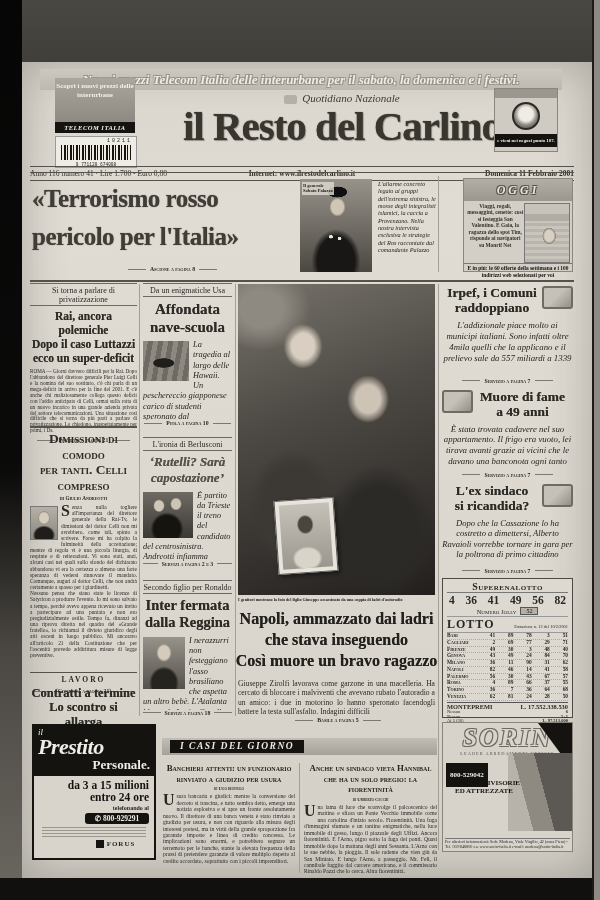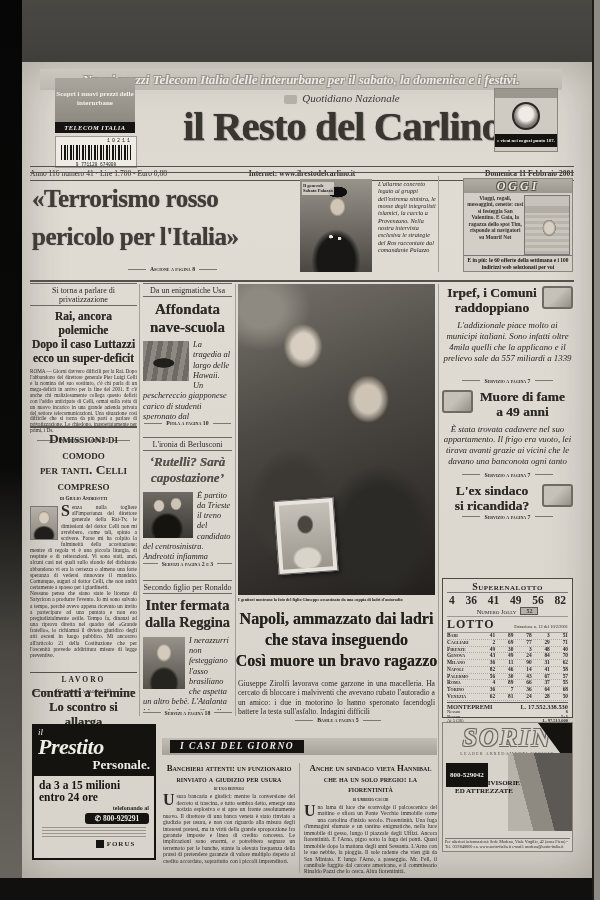--- a/index.html
+++ b/index.html
@@ -18,21 +18,21 @@
   .rule-h{position:absolute;border-top:1px solid #55524c;}
   .rule-v{position:absolute;border-left:1px solid #a39f96;}
   .pre{white-space:pre-line;}
   
   .banner{position:absolute;left:18px;top:7px;width:522px;height:21px;background:linear-gradient(180deg,#ccc8c0,#bdb9b1);
     display:flex;align-items:center;justify-content:center;}
   .banner span{font-weight:bold;font-style:italic;font-size:13px;color:#efece6;
     text-shadow:1px 1px 0 #96928a,-1px -1px 0 #96928a,1px -1px 0 #96928a,-1px 1px 0 #96928a;}
   
   .telecom-ad{position:absolute;left:33px;top:16px;width:80px;height:44px;background:linear-gradient(180deg,#aaa69e,#8e8a82);
-    color:#f1eee8;font-size:7px;font-weight:bold;text-align:center;padding-top:12px;box-sizing:border-box;line-height:1.25;}
+    color:#f1eee8;font-size:7px;font-weight:bold;text-align:center;padding-top:4px;box-sizing:border-box;line-height:1.25;}
   .telecom-strip{position:absolute;left:33px;top:60px;width:80px;height:11px;background:#15130f;color:#eee;
     font-size:6.5px;font-style:italic;font-weight:bold;display:flex;align-items:center;justify-content:center;letter-spacing:.5px;}
   .barcode-box{position:absolute;left:33px;top:74px;width:80px;height:30px;background:#efece6;border:1px solid #999;}
   .barcode-top{position:absolute;right:4px;top:1px;font-size:5px;letter-spacing:2px;font-family:"Liberation Mono",monospace;color:#222;}
   .barcode-bars{position:absolute;left:5px;top:8px;right:5px;height:15px;
     background:repeating-linear-gradient(90deg,#16140f 0 1px,transparent 1px 3px,#16140f 3px 5px,transparent 5px 6px);}
   .barcode-digits{position:absolute;left:0;bottom:0;width:100%;text-align:center;font-size:4.5px;font-family:"Liberation Mono",monospace;color:#222;}
   .qn-row{position:absolute;left:105px;top:30px;width:430px;text-align:center;font-style:italic;font-size:11px;color:#3c3a35;}
   .qn-mark{display:inline-block;width:13px;height:9px;background:#b4b0a8;border-radius:2px;vertical-align:middle;margin-right:5px;}
   .np-title{position:absolute;left:105px;top:40px;width:430px;text-align:center;font-weight:bold;font-size:41px;
@@ -61,21 +61,21 @@
       linear-gradient(180deg,#97928a 0%,#6e6a63 55%,#4a4741 100%);}
   .lead-caption{position:absolute;left:280px;top:120px;width:30px;font-size:4.6px;font-weight:bold;line-height:1.15;
     color:#1d1b18;background:rgba(218,214,206,.85);padding:1px;}
   .lead-deck{position:absolute;left:356px;top:118px;width:59px;height:95px;font-style:italic;font-size:6.2px;line-height:1.18;color:#26241f;}
   .byline{display:flex;align-items:center;justify-content:center;gap:4px;}
   .byline i{display:block;height:0;border-top:1px solid #7c786f;width:18px;}
   .byline span{font-variant:small-caps;font-weight:bold;font-size:5.8px;color:#2e2b27;white-space:nowrap;}
   .lead-byline{position:absolute;left:78px;top:204px;width:145px;}
   
   .oggi{position:absolute;left:441px;top:116px;width:110px;height:94px;background:#d3cfc7;border:1px solid #8a867e;box-sizing:border-box;}
-  .oggi-head{height:14px;background:linear-gradient(180deg,#b2aea6,#9b978f);display:flex;align-items:center;justify-content:center;}
+  .oggi-head{height:22px;background:linear-gradient(180deg,#b2aea6,#9b978f);display:flex;align-items:center;justify-content:center;}
   .oggi-head span{font-weight:bold;font-style:italic;font-size:12px;letter-spacing:3px;color:#e9e6df;
     text-shadow:1px 1px 0 #555249,-1px -1px 0 #555249,1px -1px 0 #555249,-1px 1px 0 #555249;}
   .oggi-body{display:flex;height:62px;}
   .oggi-text{width:56%;padding:2px 1px 0 3px;font-size:5.4px;line-height:1.2;text-align:center;font-weight:bold;color:#33302b;box-sizing:border-box;}
   .oggi-cover{width:40%;margin:2px 2px 0 0;border:1px solid #777;background:
       linear-gradient(180deg,#c7c3bb 0 18%,#b1ada5 18% 30%,transparent 30%),
       radial-gradient(9px 11px at 55% 55%,#d8d0c2 50%,#8d867b 72%,transparent 76%),
       repeating-linear-gradient(0deg,#b9b5ad 0 3px,#c9c5bd 3px 6px);}
   .oggi-foot{height:15px;border-top:1px solid #777;display:flex;align-items:center;}
   .oggi-foot span{width:100%;text-align:center;font-size:5.4px;font-weight:bold;line-height:1.15;color:#15130f;}
@@ -152,21 +152,21 @@
       linear-gradient(75deg,#b7b3aa 0 30%,#8e8a82 30% 55%,#5c5954 55% 100%),
       repeating-linear-gradient(0deg,rgba(255,255,255,.25) 0 3px,transparent 3px 8px);}
   .sorin-tri{position:absolute;right:0;top:0;width:34px;height:46px;background:#15130f;clip-path:polygon(100% 0,0 0,100% 100%);}
   .sorin-foot{position:absolute;left:2px;bottom:2px;right:2px;border-top:1px solid #777;font-size:4.2px;line-height:1.2;color:#2b2925;}
   
   .prestito{position:absolute;left:10px;top:662px;width:124px;height:136px;border:2px solid #15130f;background:#d8d4cc;box-sizing:border-box;}
   .prestito-top{background:#15130f;color:#efece6;padding:2px 4px 4px;}
   .prestito-il{font-style:italic;font-size:9px;line-height:1;}
   .prestito-big{font-style:italic;font-weight:bold;font-size:22px;line-height:.95;letter-spacing:-.5px;}
   .prestito-big2{font-weight:bold;font-size:13px;text-align:right;line-height:1.05;}
-  .prestito-amount{font-weight:bold;font-size:11.5px;line-height:1.1;padding:3px 5px 0;color:#15130f;}
+  .prestito-amount{text-align:right;font-weight:bold;font-size:11.5px;line-height:1.1;padding:3px 5px 0;color:#15130f;}
   .prestito-call{text-align:right;font-size:6px;font-weight:bold;padding:1px 5px 0;}
   .prestito-phone{margin:2px 5px 0 auto;width:64px;background:#15130f;color:#efece6;border-radius:3px;
     font-weight:bold;font-size:7.5px;text-align:center;padding:1px 0;}
   .gray-lines{margin:3px 8px 0;height:10px;background:repeating-linear-gradient(0deg,#9b978f 0 1px,transparent 1px 3px);}
   .forus{display:flex;align-items:center;justify-content:center;gap:3px;margin-top:3px;font-weight:bold;font-size:7px;letter-spacing:1px;margin-left:43px;}
   .forus b{display:inline-block;width:8px;height:8px;background:#15130f;}
   
   .casi-banner{position:absolute;left:140px;top:676px;width:275px;height:17px;background:linear-gradient(180deg,#c2beb6,#a5a199);display:flex;align-items:center;}
   .casi-banner b{margin-left:8px;background:#15130f;color:#eceae4;font-style:italic;font-size:9.5px;letter-spacing:1.5px;padding:1px 10px 2px;}
   .casi-col{position:absolute;top:701px;width:132px;height:112px;overflow:hidden;}
@@ -386,20 +386,21 @@
           <i></i>
           <span>Servizio a pagina 7</span>
           <i></i>
         </div>
     </div>
 
     <div class="abs" style="left:420px;top:422px;width:131px;">
       <div class="mini-icon" style="right:0;top:0;"></div>
       <div class="hl pre r-hl" style="width:100px;">L'ex sindaco
 si ricandida?</div>
+      <div class="deck" style="font-size:8.6px;line-height:1.22;text-align:center;margin-top:4px;height:50px;overflow:hidden;">Dopo che la Cassazione lo ha costretto a dimettersi, Alberto Ravaioli vorrebbe tornare in gara per la poltrona di primo cittadino</div>
       <div class="byline">
           <i></i>
           <span>Servizio a pagina 7</span>
           <i></i>
         </div>
     </div>
 
     <div class="games">
       <div class="se-title">Superenalotto</div>
       <div class="se-nums">

